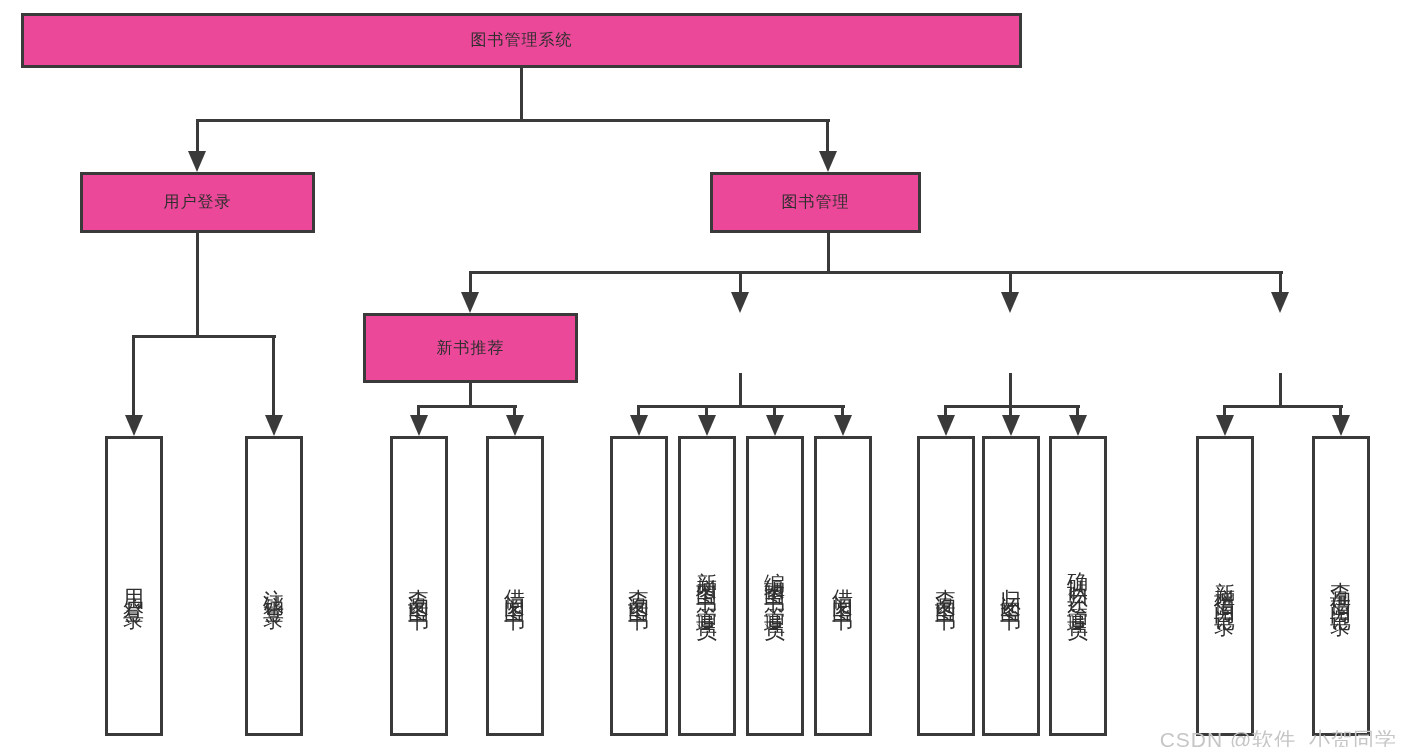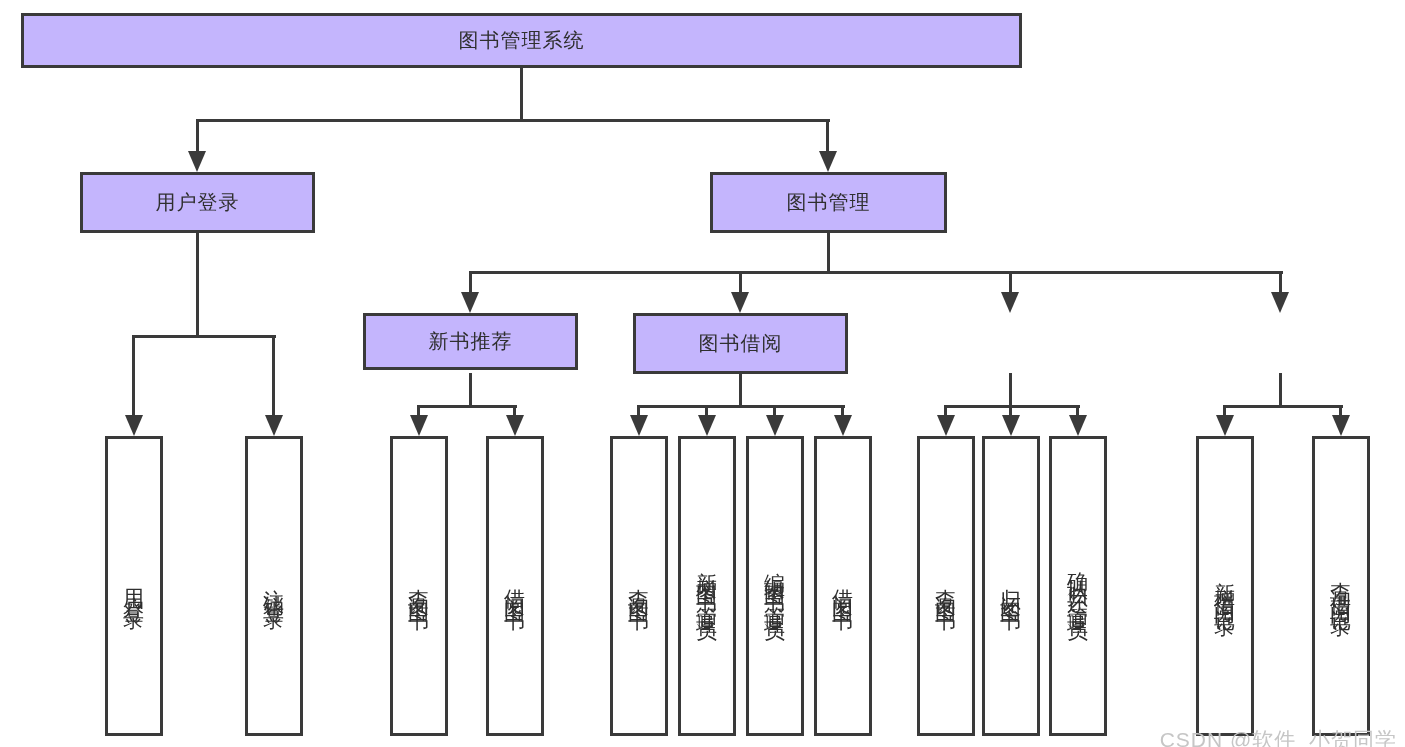--- a/index.html
+++ b/index.html
@@ -16,23 +16,23 @@
   .canvas{
     position:relative;
     width:1405px;height:747px;
     background:var(--background);
     overflow:hidden;
   }
   .hbox{
     position:absolute;
     box-sizing:border-box;
     border:3px solid var(--line);
-    background:#c4b5fd;
+    background:#ec4899;
     display:flex;align-items:center;justify-content:center;
-    font-size:20px;color:var(--text);
+    font-size:16px;color:var(--text);
     letter-spacing:1px;
     z-index:2;
   }
   .vbox{
     position:absolute;
     box-sizing:border-box;
     border:3px solid var(--line);
     background:#fff;
     width:58px;height:300px;top:436px;
     display:flex;align-items:center;justify-content:center;
@@ -72,42 +72,41 @@
   <div class="hbox" style="left:21px;top:13px;width:1001px;height:55px">图书管理系统</div>
 
   <div class="vl" style="left:520px;top:68px;height:51px"></div>
   <div class="hl" style="left:196px;top:119px;width:634px"></div>
   <div class="vl" style="left:196px;top:119px;height:35px"></div>
   <div class="ar" style="left:188px;top:151px"></div>
   <div class="vl" style="left:826px;top:119px;height:35px"></div>
   <div class="ar" style="left:819px;top:151px"></div>
 
   <div class="hbox" style="left:80px;top:172px;width:235px;height:61px">用户登录</div>
-  <div class="hbox" style="left:710px;top:172px;width:237px;height:61px">图书管理</div>
+  <div class="hbox" style="left:710px;top:172px;width:211px;height:61px">图书管理</div>
 
   <div class="vl" style="left:196px;top:233px;height:102px"></div>
   <div class="hl" style="left:132px;top:335px;width:144px"></div>
   <div class="vl" style="left:132px;top:335px;height:82px"></div>
   <div class="ar" style="left:125px;top:415px"></div>
   <div class="vl" style="left:272px;top:335px;height:82px"></div>
   <div class="ar" style="left:265px;top:415px"></div>
 
   <div class="vl" style="left:827px;top:233px;height:38px"></div>
   <div class="hl" style="left:469px;top:271px;width:814px"></div>
   <div class="vl" style="left:469px;top:271px;height:23px"></div>
   <div class="ar" style="left:461px;top:292px"></div>
   <div class="vl" style="left:739px;top:271px;height:23px"></div>
   <div class="ar" style="left:731px;top:292px"></div>
   <div class="vl" style="left:1009px;top:271px;height:23px"></div>
   <div class="ar" style="left:1001px;top:292px"></div>
   <div class="vl" style="left:1279px;top:271px;height:23px"></div>
   <div class="ar" style="left:1271px;top:292px"></div>
 
-  <div class="hbox" style="left:363px;top:313px;width:215px;height:57px">新书推荐</div>
-  <div class="hbox" style="left:633px;top:313px;width:215px;height:61px">图书借阅</div>
+  <div class="hbox" style="left:363px;top:313px;width:215px;height:70px">新书推荐</div>
 
   <div class="vl" style="left:469px;top:373px;height:32px"></div>
   <div class="hl" style="left:417px;top:405px;width:100px"></div>
   <div class="vl" style="left:417px;top:405px;height:12px"></div>
   <div class="ar" style="left:410px;top:415px"></div>
   <div class="vl" style="left:513px;top:405px;height:12px"></div>
   <div class="ar" style="left:506px;top:415px"></div>
 
   <div class="vl" style="left:739px;top:373px;height:32px"></div>
   <div class="hl" style="left:637px;top:405px;width:208px"></div>

